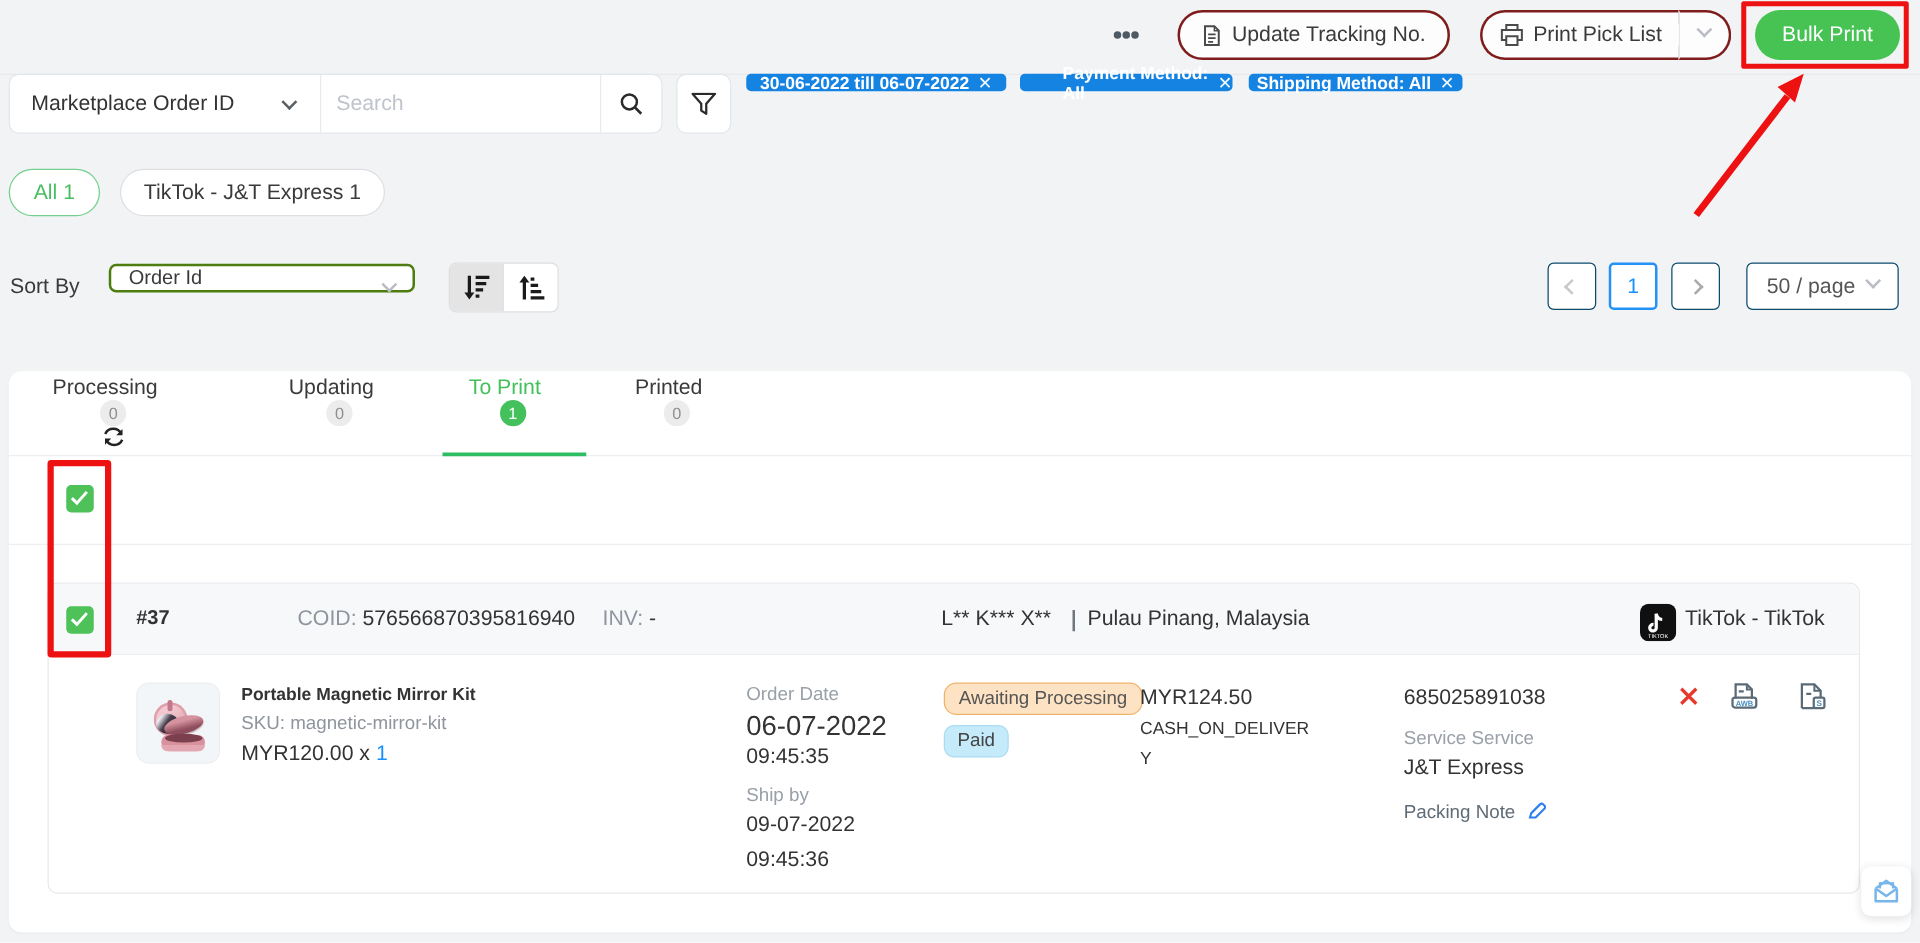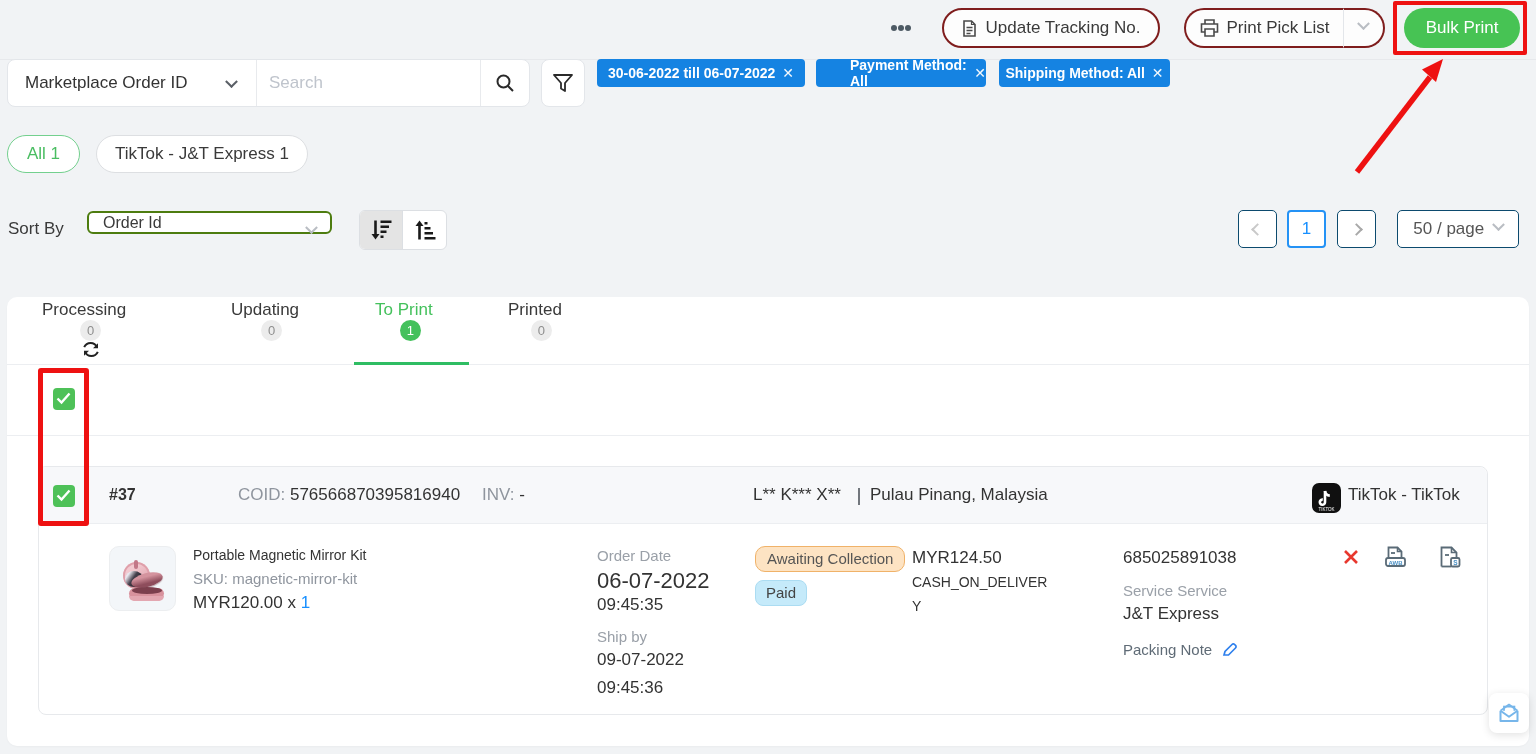--- a/index.html
+++ b/index.html
@@ -16,21 +16,21 @@
 #btn-print-dd { left:1343px; width:42px; border-radius:0 20px 20px 0; border-left:1px solid #e3e6ea; }
 #btn-bulk { left:1404px; width:116px; background:#47c354; border:none; color:#fff; }
 .redrect1 { position:absolute; left:1393px; top:1px; width:134px; height:54px; border:4px solid #ee1111; border-radius:2px; }
 .redrect2 { position:absolute; left:38px; top:368px; width:51px; height:158px; border:5px solid #ee1111; border-radius:3px; }
 
 .searchbox { position:absolute; left:7px; top:59px; width:523px; height:48px; background:#fff; border:1px solid #e3e6ea; border-radius:8px; display:flex; align-items:center; }
 .sb-select { width:249px; height:100%; display:flex; align-items:center; border-right:1px solid #e8eaed; font-size:17px; color:#333; padding-left:17px; position:relative; }
 .sb-input { flex:1; font-size:17px; color:#bfc4cc; padding-left:12px; }
 .sb-search { width:49px; height:100%; border-left:1px solid #e8eaed; display:flex; align-items:center; justify-content:center; }
 .filterbtn { position:absolute; left:541px; top:59px; width:44px; height:48px; background:#fff; border:1px solid #e3e6ea; border-radius:8px; display:flex; align-items:center; justify-content:center; }
-.tag { position:absolute; top:59px; height:28px; background:#1583e2; border-radius:4px; color:#fff; font-size:14px; font-weight:700; display:flex; align-items:center; justify-content:center; }
+.tag { position:absolute; top:59px; height:14px; background:#1583e2; border-radius:4px; color:#fff; font-size:14px; font-weight:700; display:flex; align-items:center; justify-content:center; }
 .tag .x { font-weight:400; margin-left:7px; font-size:14px; opacity:.95; }
 
 .chip { position:absolute; top:135px; height:38px; border-radius:19px; display:flex; align-items:center; justify-content:center; font-size:17px; background:#fff; }
 #chip-all { left:7px; width:73px; border:1px solid #73d08e; color:#49bd61; }
 #chip-tiktok { left:96px; width:212px; border:1px solid #dddfe2; color:#3a3a3a; }
 
 .sortby { position:absolute; left:8px; top:219px; font-size:17px; color:#3a3a3a; }
 .sortsel { position:absolute; left:87px; top:211px; width:245px; height:23px; background:#fff; border:2px solid #4d7c0f; border-radius:6px; display:flex; align-items:center; font-size:16px; color:#3a3a3a; padding-left:14px; }
 .sortbtns { position:absolute; left:359px; top:210px; width:88px; height:40px; background:#fff; border:1px solid #dcdfe3; border-radius:6px; display:flex; overflow:hidden; }
 .sortbtns .c { width:50%; display:flex; align-items:center; justify-content:center; }
@@ -194,32 +194,32 @@
 
     <div class="abs" style="left:70px; top:79px; width:67px; height:65px; background:#f3f6f9; border-radius:10px; border:1px solid #eceef0; overflow:hidden;">
       <div class="abs" style="left:13px; top:15px; width:27px; height:27px; border-radius:50%; background:linear-gradient(145deg,#f2c9d0 30%,#e3aab4 70%); box-shadow:inset 0 0 0 2px #dfa0ab;"></div>
       <div class="abs" style="left:15px; top:24px; width:18px; height:16px; border-radius:50%; background:linear-gradient(125deg,#e8e6ee 20%,#46404c 45%,#23222b 75%);"></div>
       <div class="abs" style="left:24px; top:13px; width:4px; height:9px; background:#c27888; border-radius:2px;"></div>
       <div class="abs" style="left:21px; top:26px; width:32px; height:14px; background:linear-gradient(180deg,#d4939e 25%,#8e4d5c 75%); border-radius:50%; transform:rotate(-14deg); box-shadow:0 1px 1px rgba(120,60,70,.4);"></div>
       <div class="abs" style="left:19px; top:41px; width:35px; height:13px; background:#d8929d; border-radius:6px 6px 8px 8px;"></div>
       <div class="abs" style="left:22px; top:40px; width:30px; height:7px; background:#7c3f4d; border-radius:50%;"></div>
       <div class="abs" style="left:19px; top:49px; width:35px; height:5px; background:#e3a7b1; border-radius:0 0 6px 6px;"></div>
     </div>
-    <div class="abs" style="left:154px; top:80px; font-size:14px; font-weight:400;">Portable Magnetic Mirror Kit</div>
+    <div class="abs" style="left:154px; top:80px; font-size:14px; font-weight:700;">Portable Magnetic Mirror Kit</div>
     <div class="abs" style="left:154px; top:103px; font-size:15px; color:#8f959e;">SKU: magnetic-mirror-kit</div>
     <div class="abs" style="left:154px; top:126px; font-size:17px;">MYR120.00 x <span style="color:#1890ff;">1</span></div>
 
     <div class="abs" style="left:558px; top:80px; font-size:15px; color:#9aa0a8;">Order Date</div>
     <div class="abs" style="left:558px; top:101px; font-size:22px;">06-07-2022</div>
     <div class="abs" style="left:558px; top:128px; font-size:17px;">09:45:35</div>
     <div class="abs" style="left:558px; top:161px; font-size:15px; color:#9aa0a8;">Ship by</div>
     <div class="abs" style="left:558px; top:183px; font-size:17px;">09-07-2022</div>
     <div class="abs" style="left:558px; top:211px; font-size:17px;">09:45:36</div>
 
-    <div class="abs" style="left:716px; top:79px; height:26px; padding:0 11px; background:#fde3c3; border:1px solid #f0b269; border-radius:10px; font-size:15px; color:#555; line-height:24px;">Awaiting Collection</div>
+    <div class="abs" style="left:716px; top:79px; height:26px; padding:0 11px; background:#fde3c3; border:1px solid #f0b269; border-radius:10px; font-size:15px; color:#555; line-height:24px;">Awaiting Processing</div>
     <div class="abs" style="left:716px; top:113px; height:26px; padding:0 10px; background:#c5eafa; border:1px solid #abdcf2; border-radius:8px; font-size:15px; color:#444; line-height:24px;">Paid</div>
 
     <div class="abs" style="left:873px; top:81px; font-size:17px; font-weight:500;">MYR124.50</div>
     <div class="abs" style="left:873px; top:103px; font-size:14px; line-height:24px;">CASH_ON_DELIVER<br>Y</div>
 
     <div class="abs" style="left:1084px; top:81px; font-size:17px; font-weight:500;">685025891038</div>
     <div class="abs" style="left:1084px; top:115px; font-size:15px; color:#9aa0a8;">Service Service</div>
     <div class="abs" style="left:1084px; top:137px; font-size:17px;">J&amp;T Express</div>
     <div class="abs" style="left:1084px; top:174px; font-size:15px; color:#5f6b76;">Packing Note
       <svg width="16" height="15" viewBox="0 0 16 15" style="margin-left:6px; vertical-align:-2px;">

